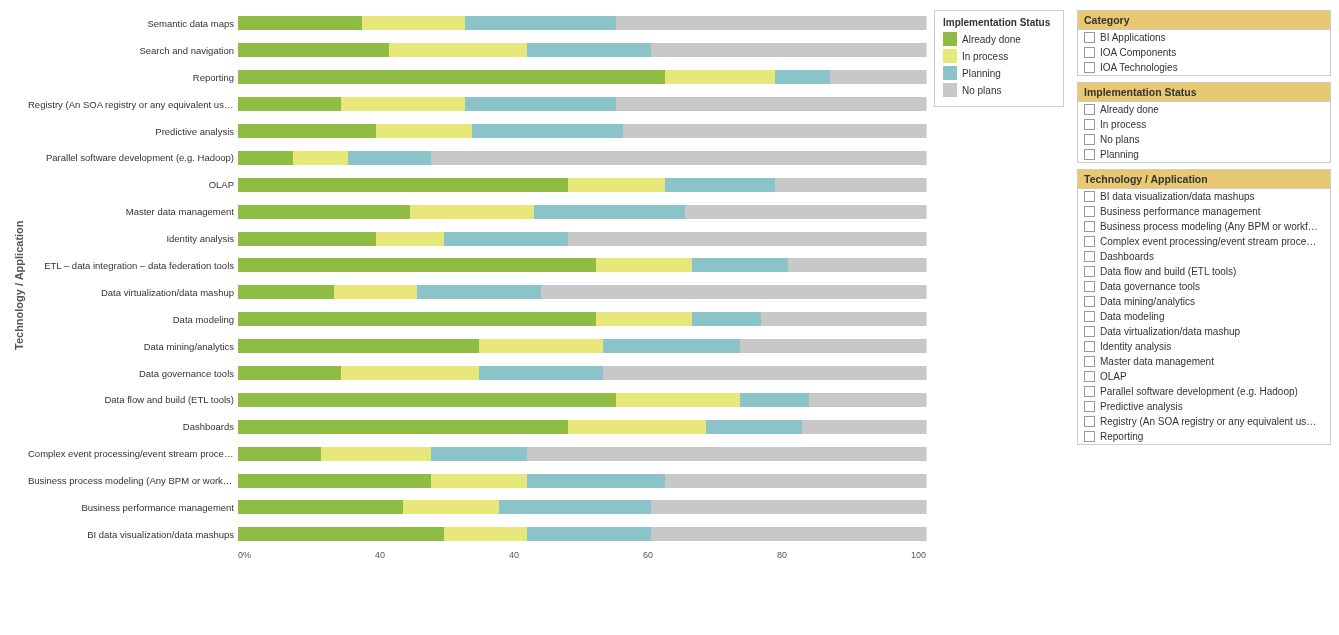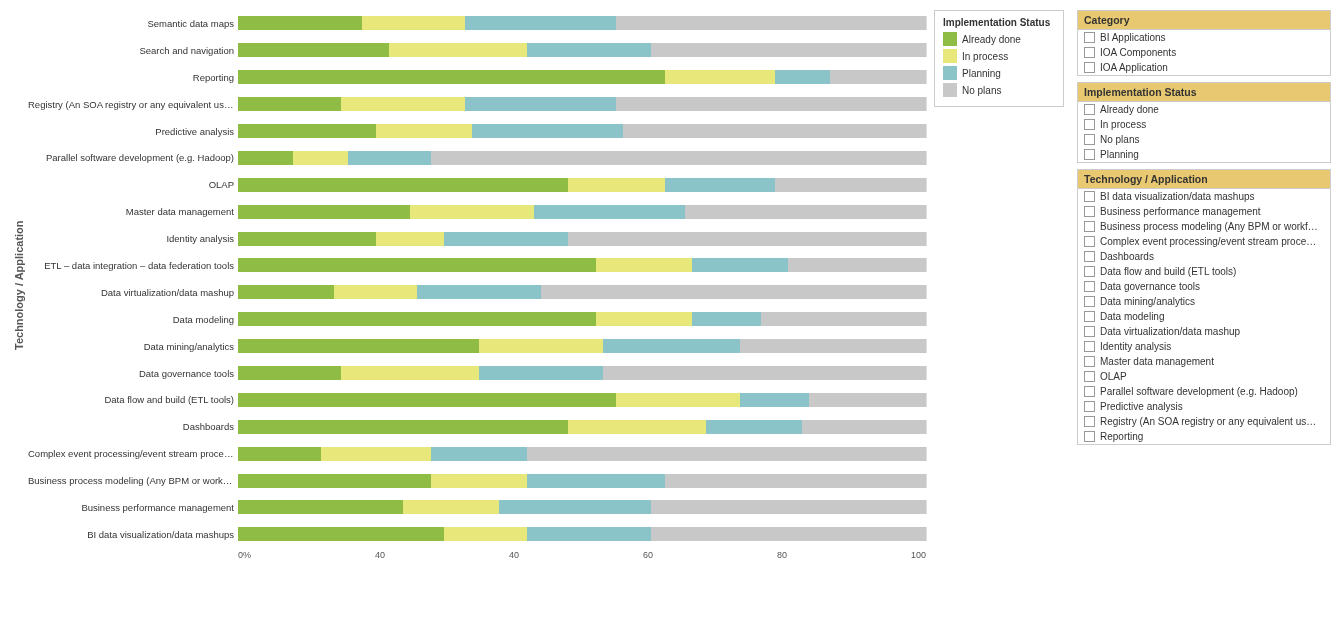--- a/index.html
+++ b/index.html
@@ -480,21 +480,21 @@
           <div class="panel-item">
             <div class="panel-checkbox"></div>
             <span>BI Applications</span>
           </div>
           <div class="panel-item">
             <div class="panel-checkbox"></div>
             <span>IOA Components</span>
           </div>
           <div class="panel-item">
             <div class="panel-checkbox"></div>
-            <span>IOA Application</span>
+            <span>IOA Technologies</span>
           </div>
         </div>
     </div>
     <div class="panel-section">
       <div class="panel-header">Implementation Status</div>
       <div id="implStatusItems">
           <div class="panel-item">
             <div class="panel-checkbox"></div>
             <span>Already  done</span>
           </div>

